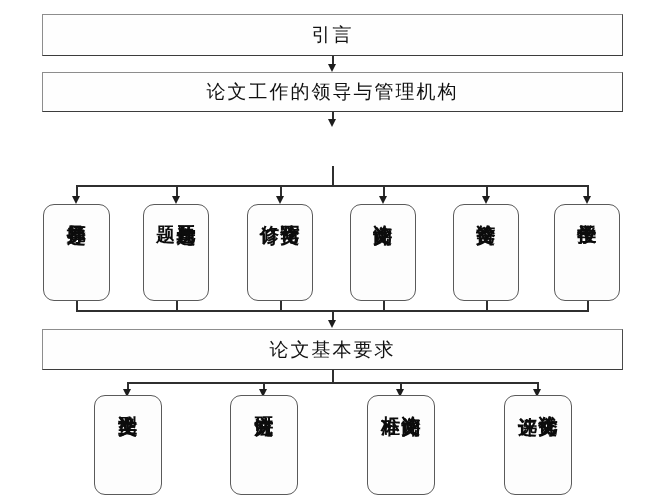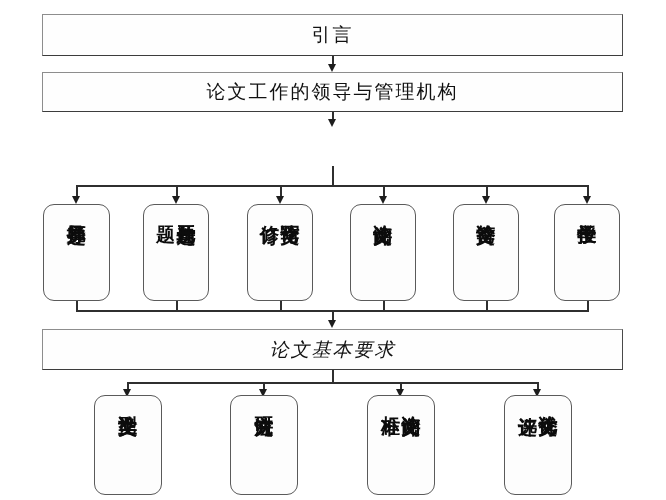--- a/index.html
+++ b/index.html
@@ -133,21 +133,21 @@
   <div class="vline" style="left:280px;top:301px;height:10px;"></div>
   <div class="vline" style="left:383px;top:301px;height:10px;"></div>
   <div class="vline" style="left:486px;top:301px;height:10px;"></div>
   <div class="vline" style="left:587px;top:301px;height:10px;"></div>
 
   <div class="hline" style="left:76px;top:310px;width:513px;"></div>
 
   <div class="vline" style="left:332px;top:310px;height:12px;"></div>
   <div class="arrow" style="left:328px;top:320px;"></div>
 
-  <div class="wide-box" style="left:42px;top:329px;width:581px;height:41px;font-style:italic;">
+  <div class="wide-box" style="left:42px;top:329px;width:581px;height:41px;">
     <span class="label">论文基本要求</span>
   </div>
 
   <div class="vline" style="left:332px;top:370px;height:13px;"></div>
   <div class="hline" style="left:127px;top:382px;width:411px;"></div>
 
   <div class="vline" style="left:127px;top:382px;height:9px;"></div>
   <div class="arrow" style="left:123px;top:389px;"></div>
   <div class="vline" style="left:263px;top:382px;height:9px;"></div>
   <div class="arrow" style="left:259px;top:389px;"></div>

